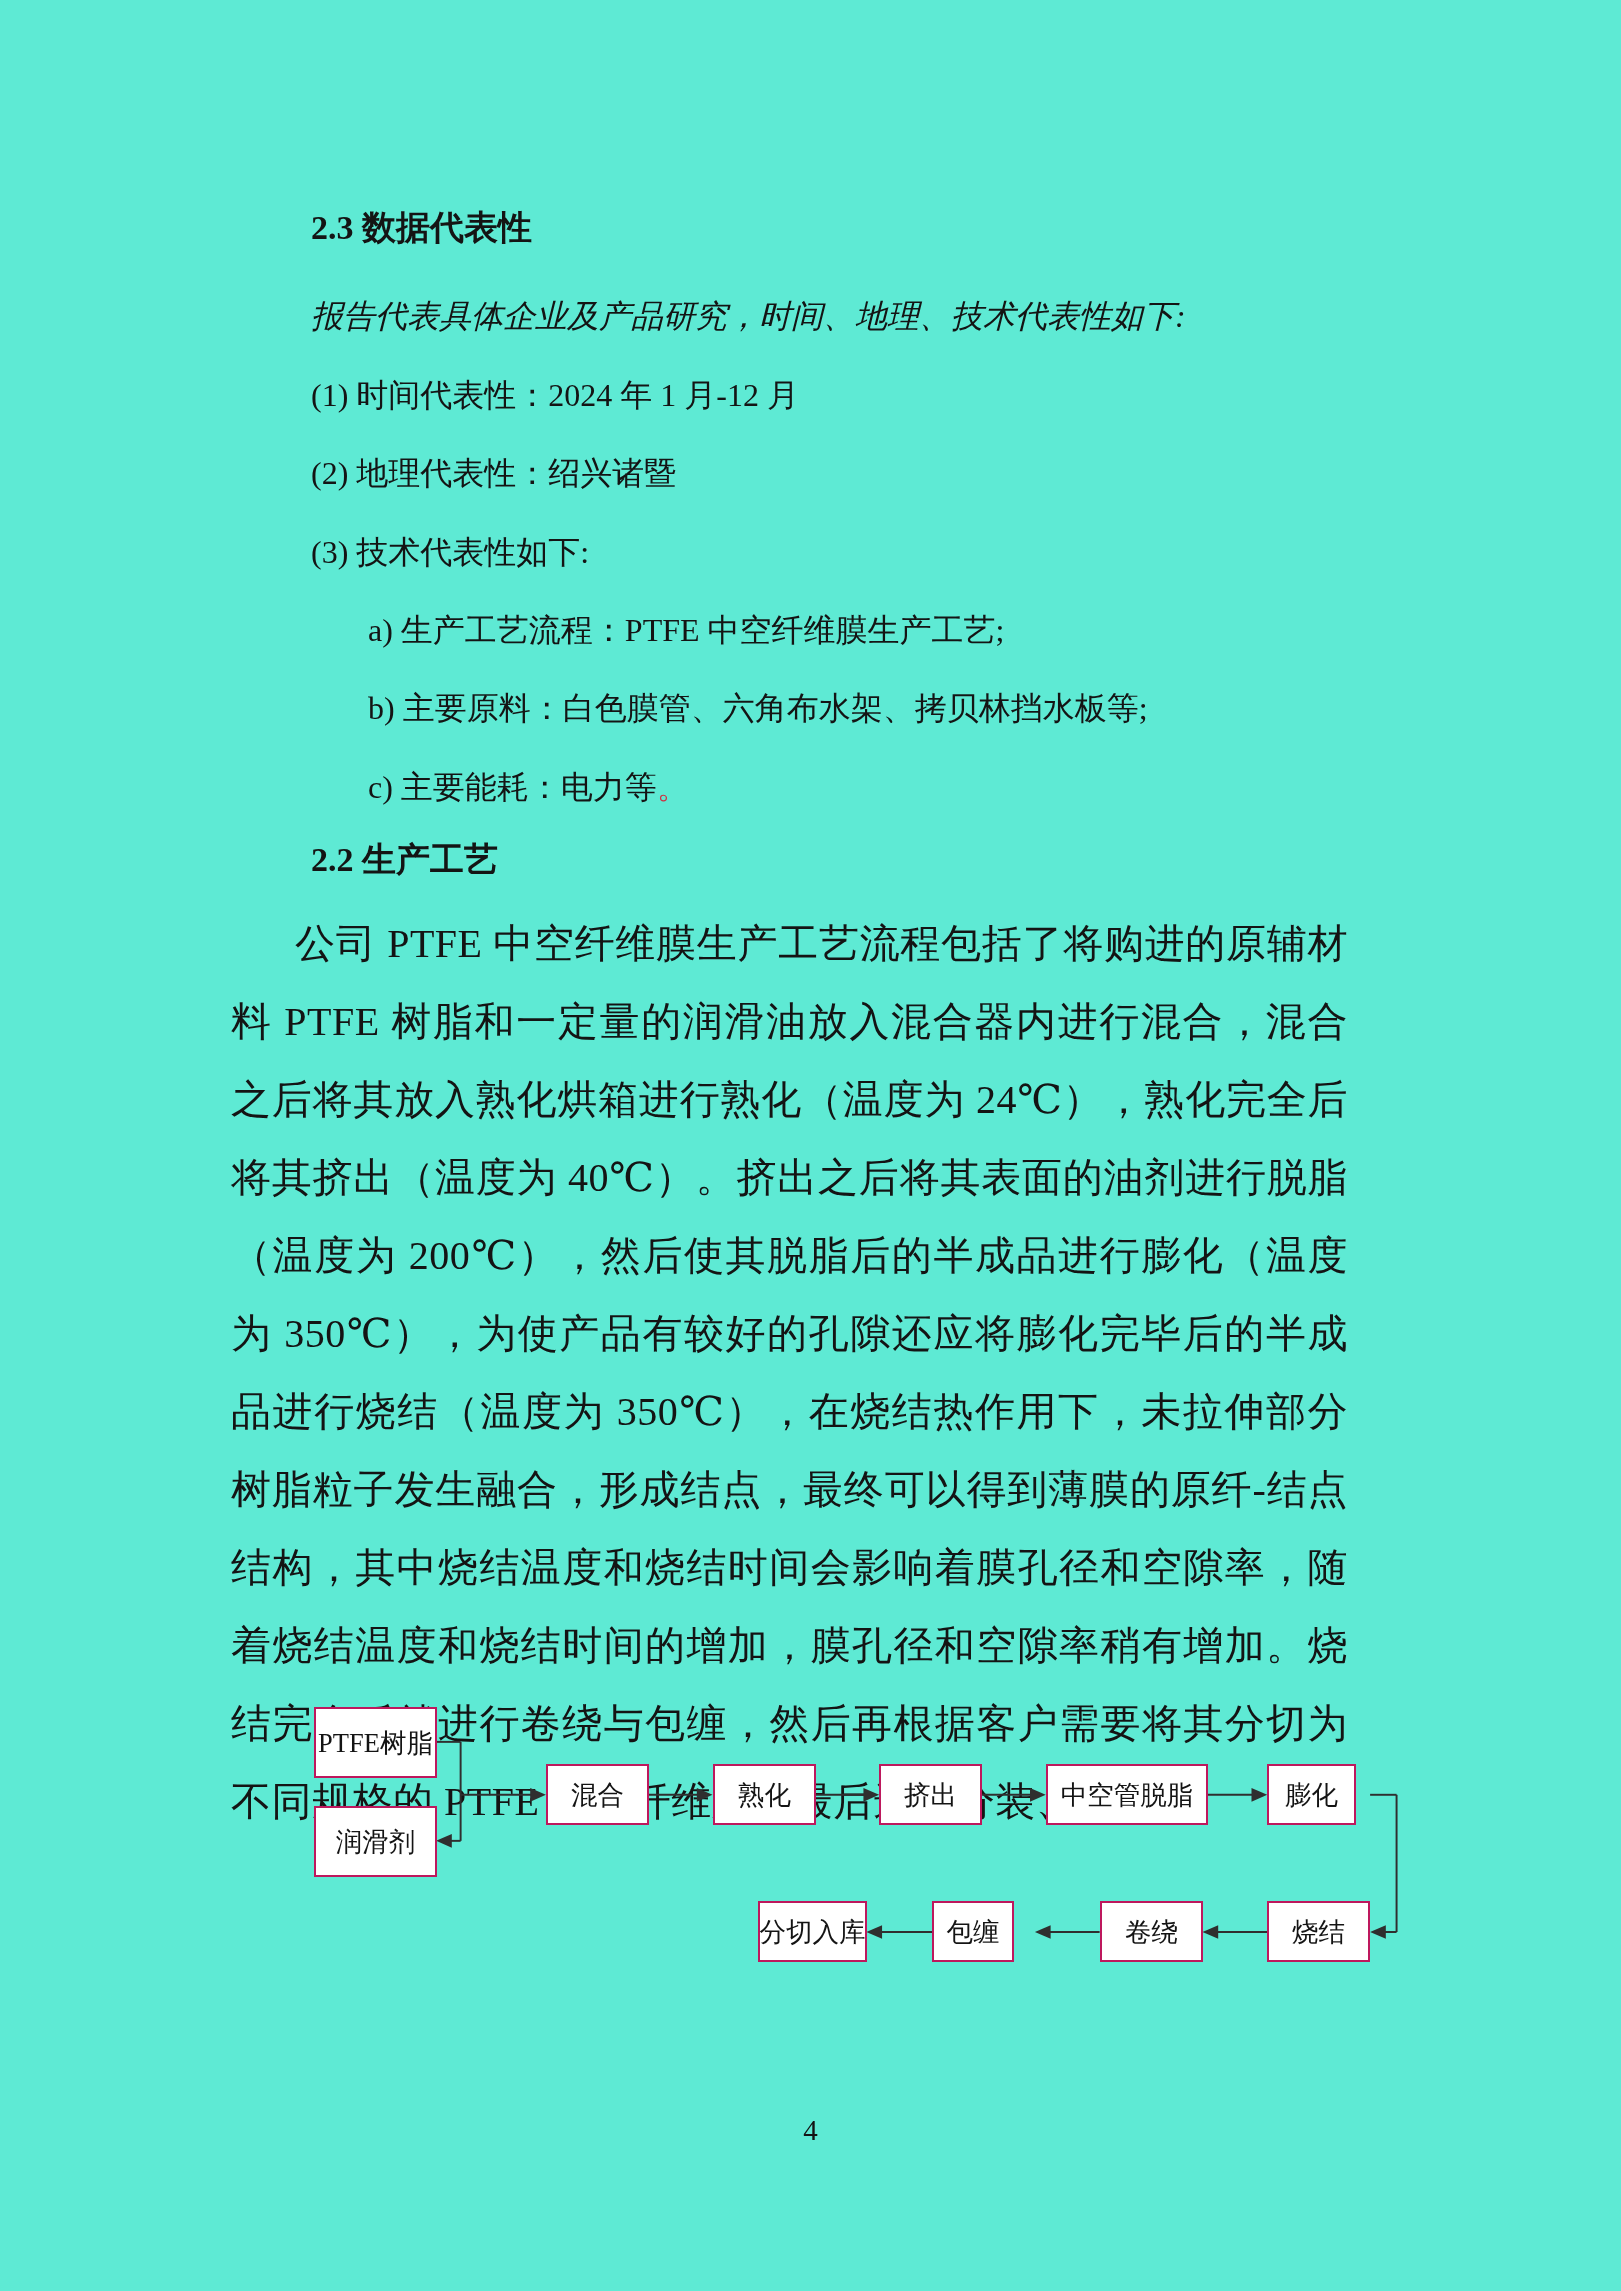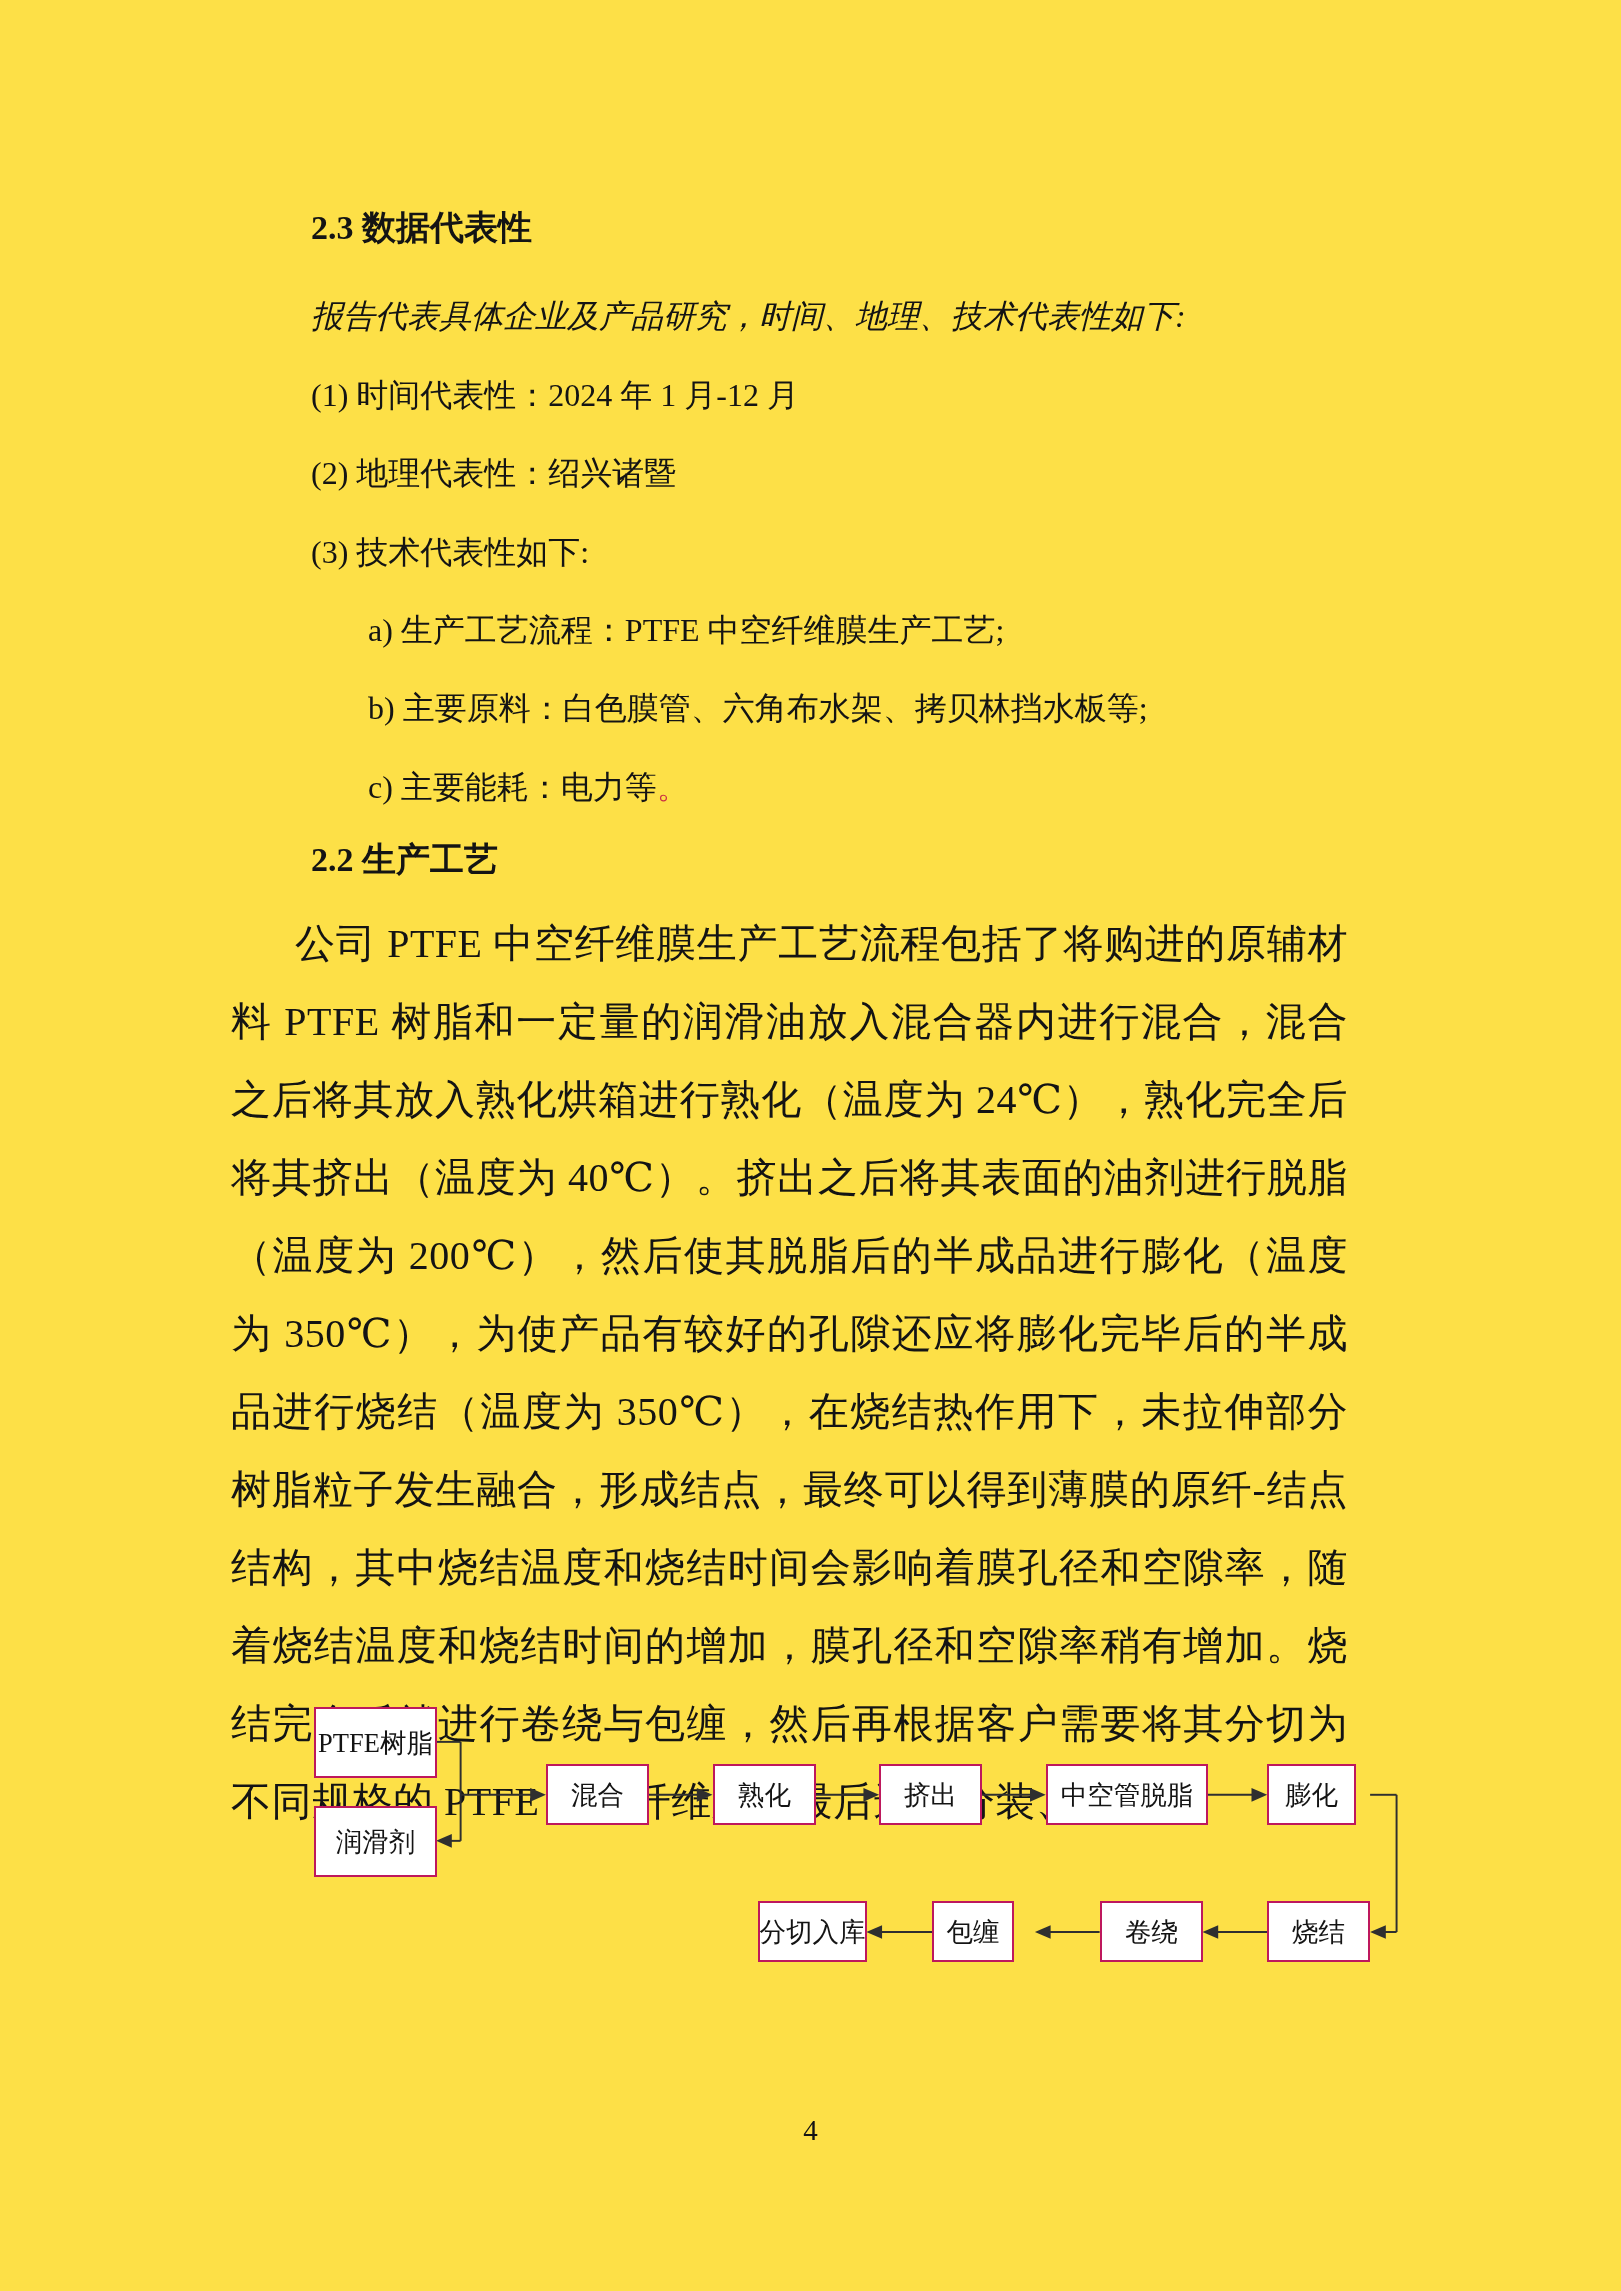--- a/index.html
+++ b/index.html
@@ -1,20 +1,20 @@
 <!DOCTYPE html>
 <html><head>
 <meta charset="utf-8">
 <style>
   html,body { margin:0; padding:0; background:#ffffff; }
   .page {
     position:relative;
     width:1621px;
     height:2292px;
-    background:#fde047;
+    background:#5eead4;
     font-family:"Liberation Serif","DejaVu Serif",serif;
     color:#141414;
     overflow:hidden;
   }
   .heading {
     position:absolute;
     left:311px;
     font-size:34px;
     font-weight:bold;
     line-height:78px;

